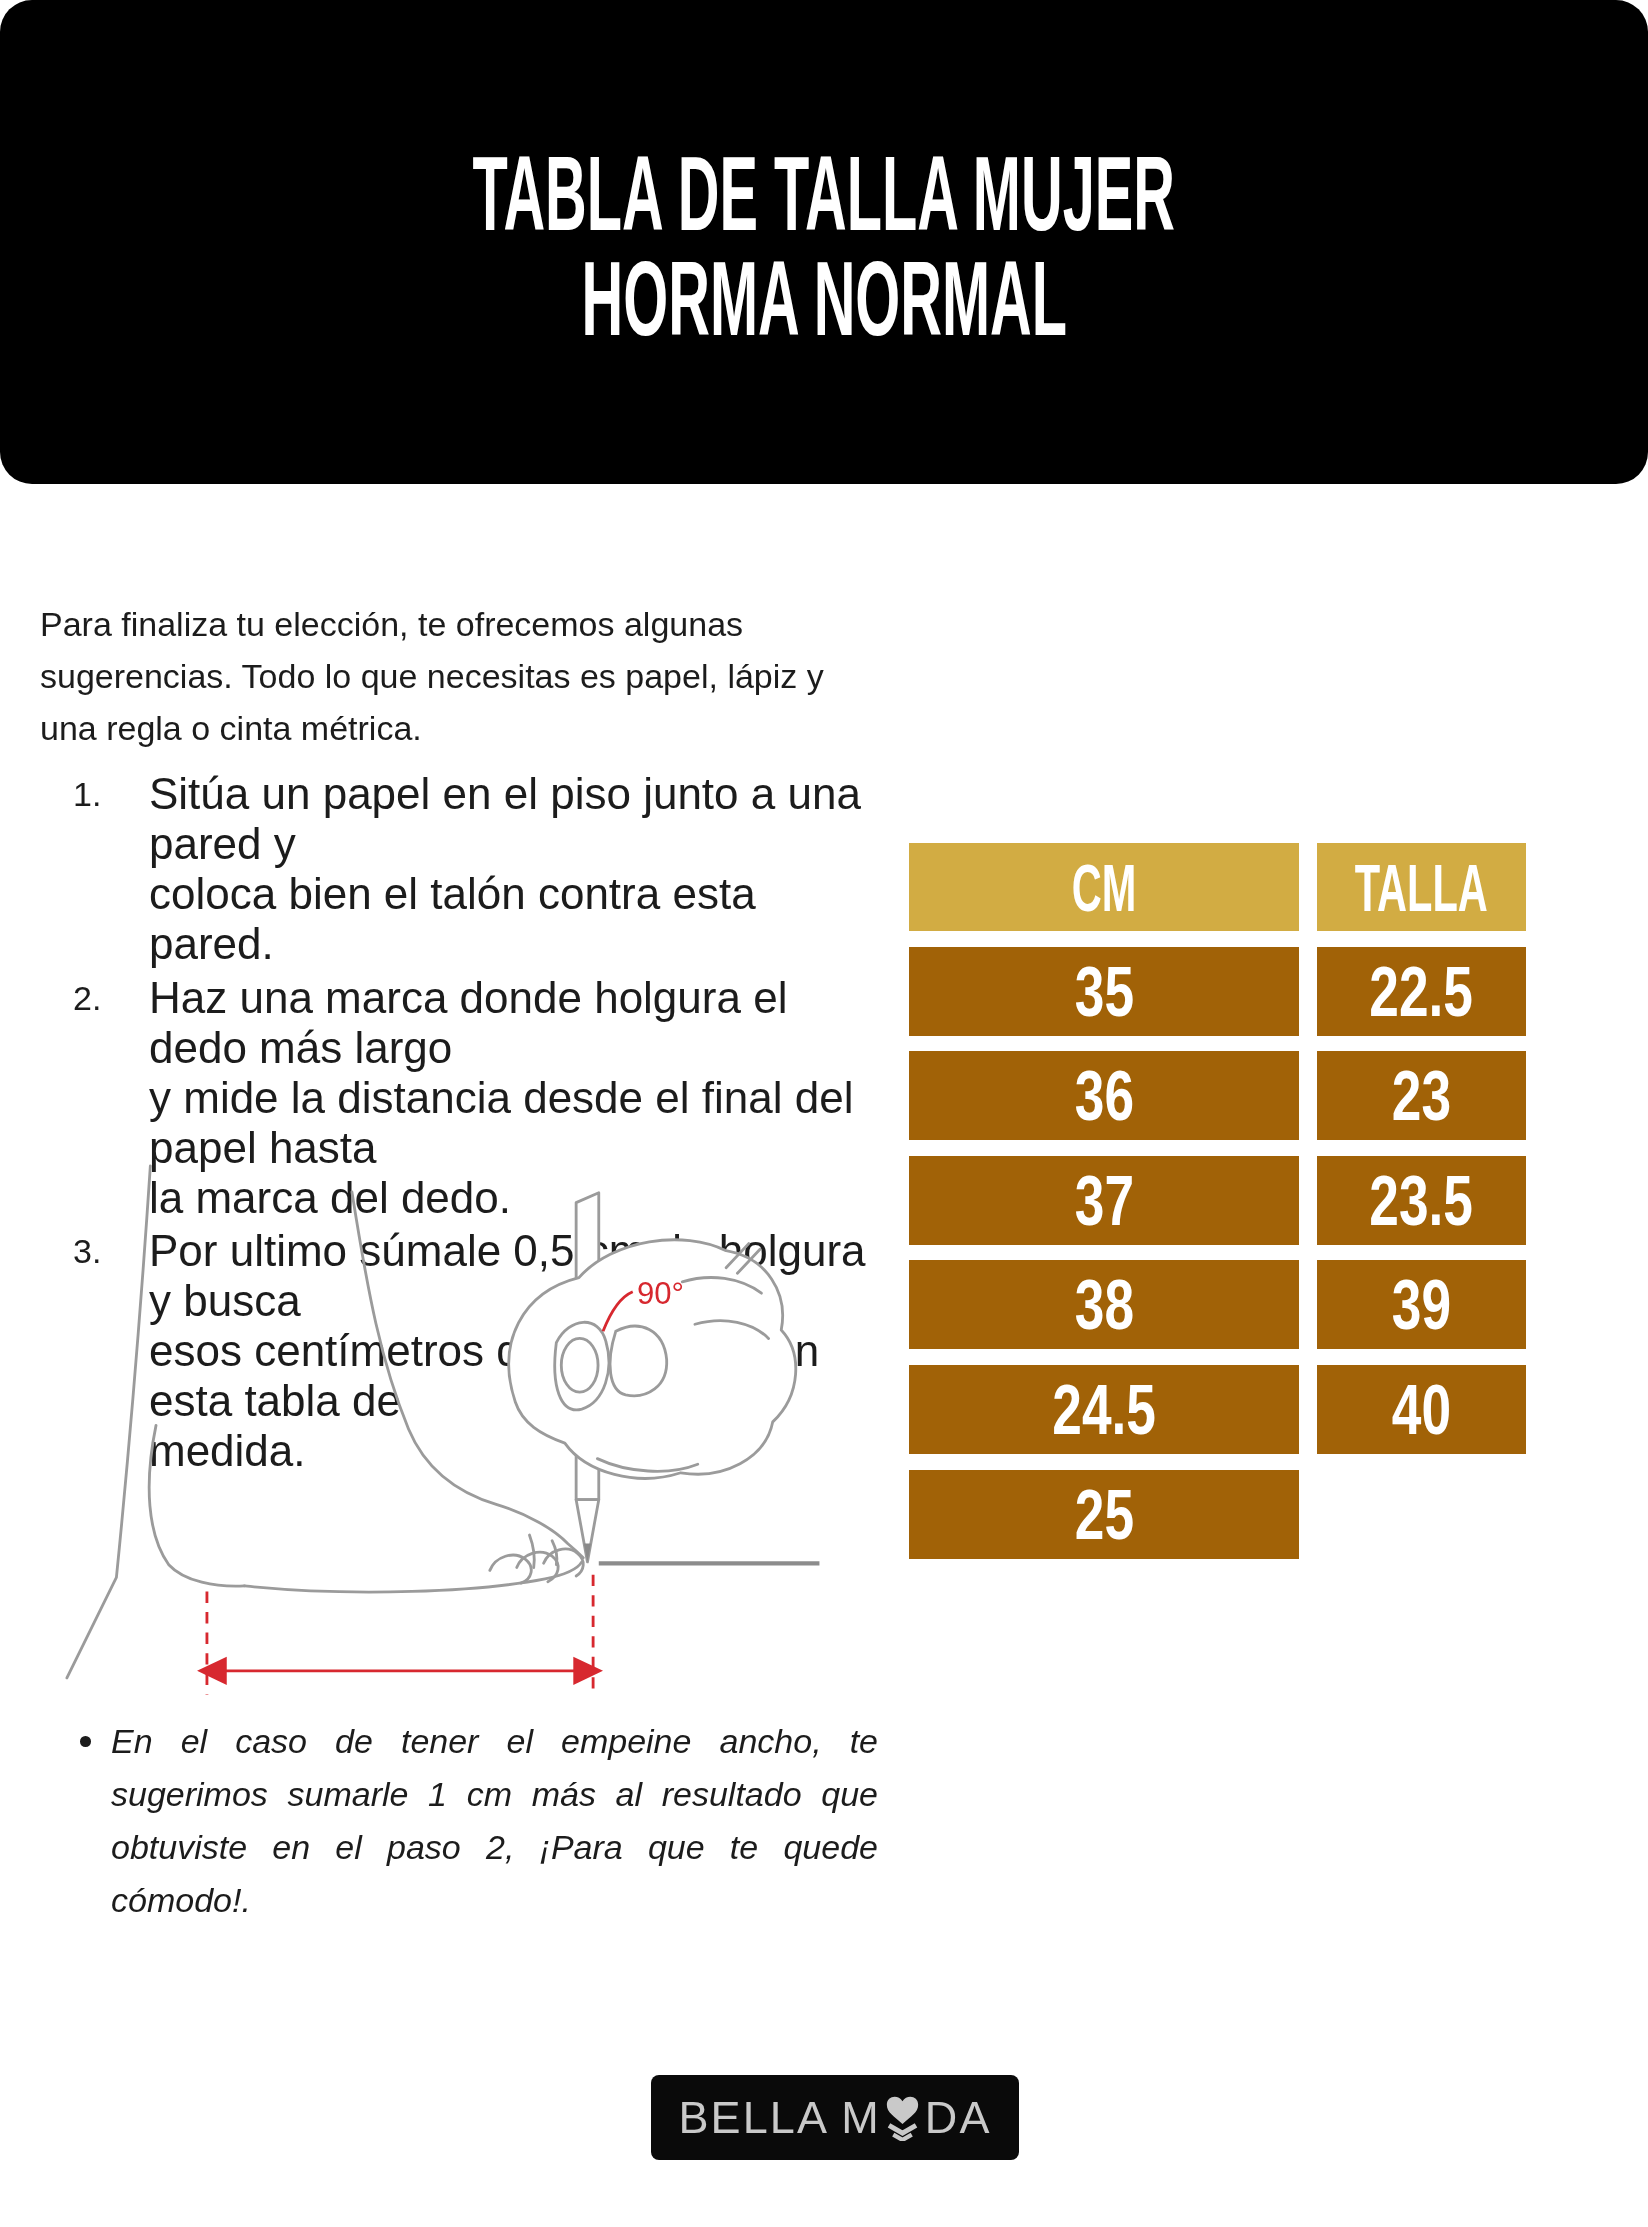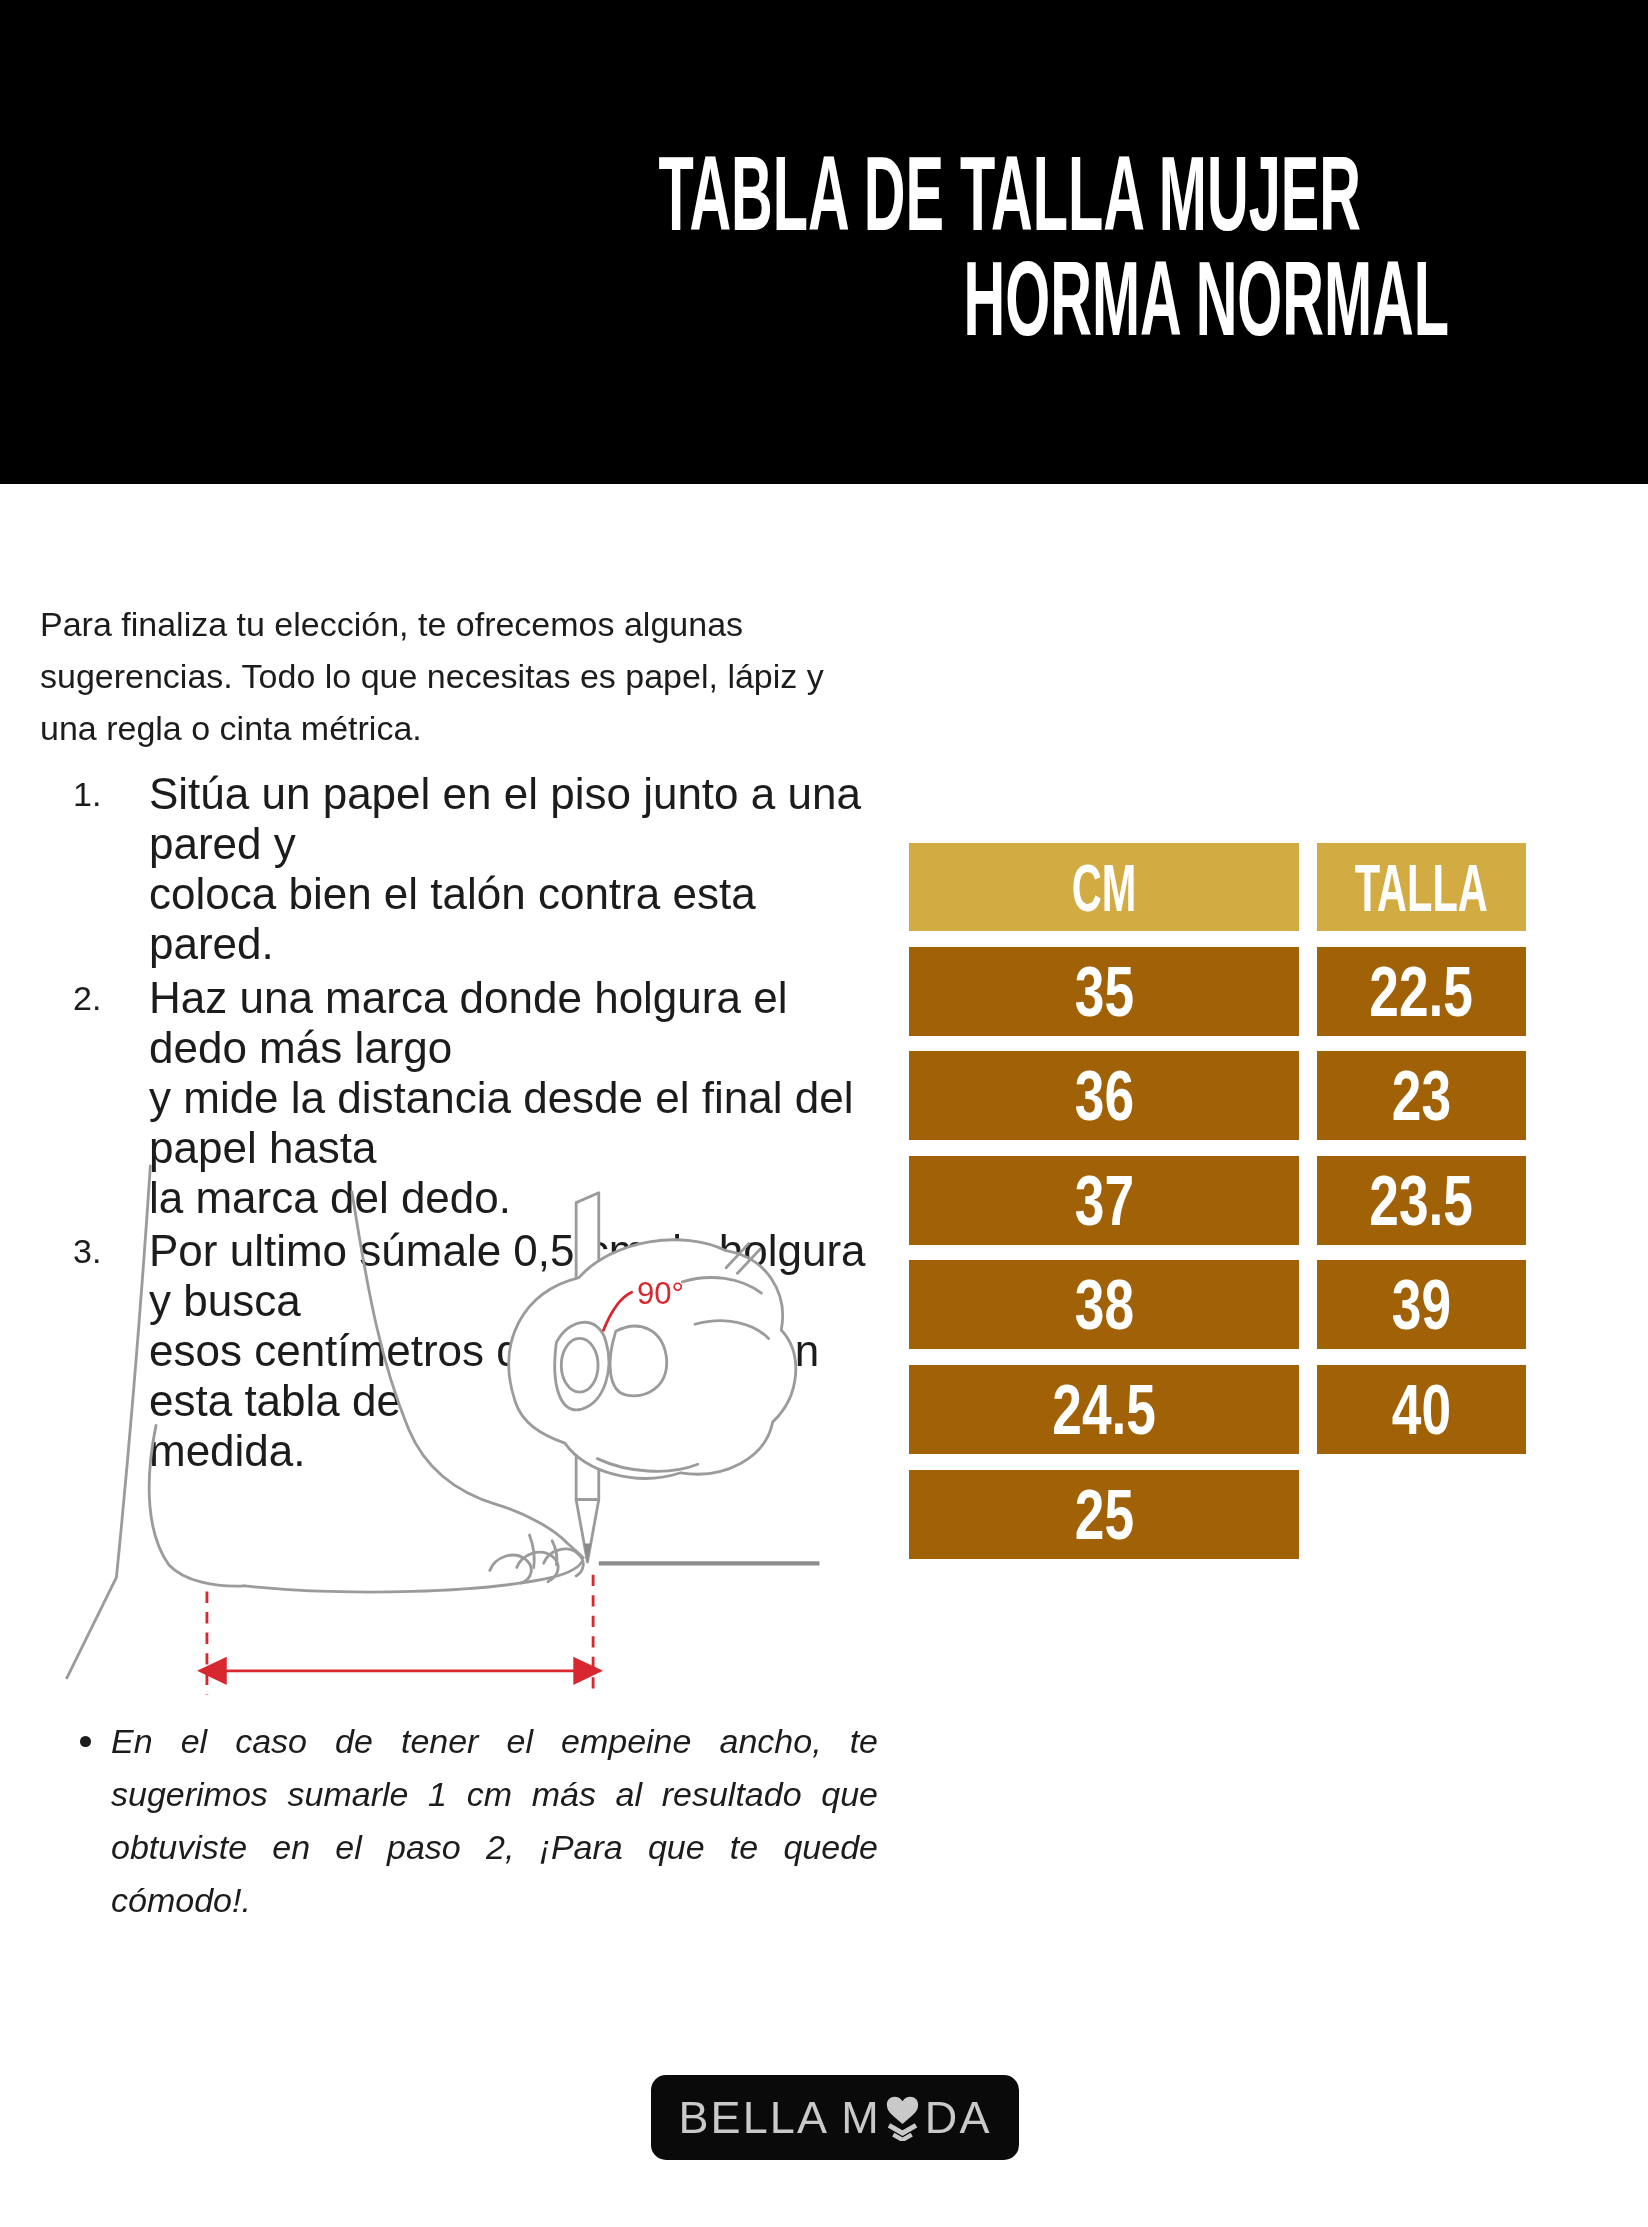--- a/index.html
+++ b/index.html
@@ -8,22 +8,22 @@
     width:1648px;height:2227px;
     background:#ffffff;
     font-family:"Liberation Sans", sans-serif;
     color:#1c1c1c;
     overflow:hidden;
   }
   
   .banner{
     position:absolute;left:0;top:0;width:1648px;height:484px;
     background:#000;
-    display:flex;flex-direction:column;align-items:flex-end;justify-content:center;
-    padding-top:7px;box-sizing:border-box;
+    display:flex;flex-direction:column;align-items:center;justify-content:center;
+    padding-top:7px;box-sizing:border-box;border-radius:32px;
   }
   .banner .line{
     color:#fff;font-weight:700;font-size:105px;line-height:105px;
     text-align:center;white-space:nowrap;
   }
   .cond{display:inline-block;transform:scaleX(0.55);transform-origin:center;white-space:nowrap;}
   .cond-h{display:inline-block;transform:scaleX(0.62);transform-origin:center;white-space:nowrap;}
   .cond-n{display:inline-block;transform:scaleX(0.75);transform-origin:center;white-space:nowrap;}
   
   .intro{
@@ -61,21 +61,21 @@
   
   .note{position:absolute;left:40px;top:1715px;width:839px;list-style:none;margin:0;padding:0;font-style:italic;}
   .note li{position:relative;padding-left:71px;box-sizing:border-box;width:100%;}
   .note li::before{
     content:"";position:absolute;left:40px;top:21px;width:10.6px;height:10.6px;border-radius:50%;background:#1c1c1c;
   }
   .note .note-text{display:block;font-size:34px;line-height:53px;text-align:justify;width:767px;}
   
   .logo{
     position:absolute;left:651px;top:2075px;width:368px;height:85px;
-    background:#0A0A0A;border-radius:15px;
+    background:#0A0A0A;border-radius:8px;
     display:flex;align-items:center;justify-content:center;
   }
   .logo .brand{color:#C9C9C9;font-size:45px;letter-spacing:2.1px;font-weight:400;}
   .logo svg{margin:0 3.5px;display:block;}
 </style>
 </head>
 <body>
 
 <div class="page">
 

